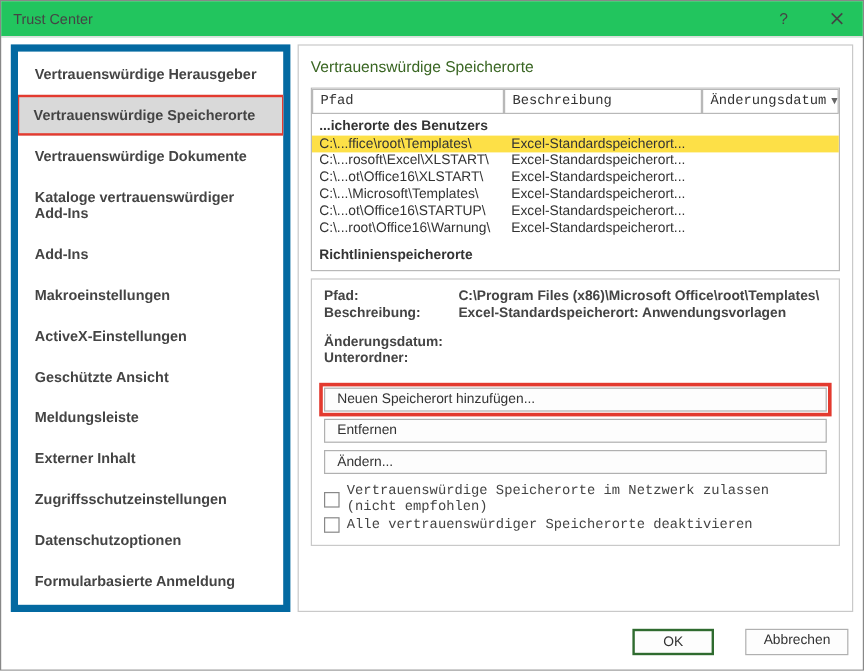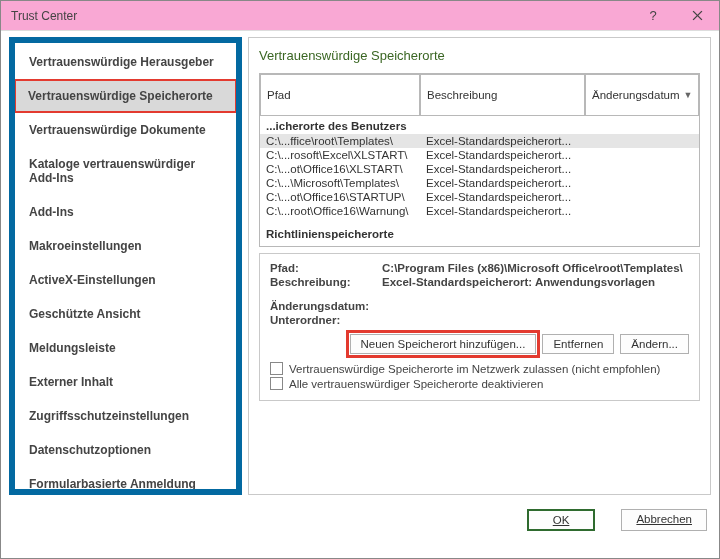--- a/index.html
+++ b/index.html
@@ -17,21 +17,21 @@
     display: flex;
     flex-direction: column;
     background: #fff;
   }
   .titlebar {
     height: 30px;
     display: flex;
     align-items: center;
     padding: 0 0 0 10px;
     border-bottom: 1px solid #ddd;
-    background: #f9a8d4;
+    background: #22c55e;
   }
   .titlebar .title {
     flex: 1;
     font-size: 12px;
     color: #444;
   }
   .titlebar .tbtn {
     width: 44px;
     height: 30px;
     display: flex;
@@ -89,102 +89,104 @@
   .table {
     border: 1px solid #b8b8b8;
     margin-bottom: 6px;
   }
   .thead {
     display: flex;
     background: #fff;
   }
   .th {
     border: 1px solid #b8b8b8;
-    padding: 14px 6px;
+    padding: 3px 6px;
     font-size: 11.5px;
     background: #fff;
     display: flex;
     align-items: center;
     justify-content: space-between;
     overflow: hidden;
     white-space: nowrap;
+    font-family: Liberation Mono, monospace;
   }
   .th .arrow {
     font-size: 9px;
     color: #666;
     margin-left: 4px;
   }
   .tbody {
     padding: 2px 0 4px 0;
   }
   .group-label {
     padding: 2px 6px;
     font-weight: bold;
     font-size: 11.5px;
   }
   .trow {
     display: flex;
     padding: 0 0 0 0;
     font-size: 11.5px;
   }
-  .trow.selected { background: #e5e5e5; }
+  .trow.selected { background: #fde047; }
   .tcell {
     padding: 1px 6px;
     overflow: hidden;
     white-space: nowrap;
     text-overflow: clip;
   }
   .details {
     border: 1px solid #c9c9c9;
     padding: 8px 10px 8px 10px;
     font-size: 11.5px;
     position: relative;
   }
   .drow { display: flex; margin-bottom: 2px; font-weight: bold; }
   .dlabel { width: 112px; color: #444; }
   .dval { flex: 1; color: #444; overflow: hidden; white-space: nowrap; }
   .btnrow {
     display: flex;
     gap: 6px;
     justify-content: flex-end;
-    margin-top: 8px;
+    margin-top: 18px;
     margin-bottom: 8px;
+    flex-direction: column;
   }
   .btn {
     border: 1px solid #b0b0b0;
     background: #fdfdfd;
     padding: 3px 10px;
     font-size: 11.5px;
     color: #333;
     cursor: default;
   }
   .btn.hl {
     outline: 3px solid #e33a2f;
     outline-offset: 1px;
   }
   .check {
     display: flex;
     align-items: center;
     gap: 6px;
     font-size: 11.5px;
     margin: 2px 0 2px 0;
     color: #444;
+    font-family: Liberation Mono, monospace;
   }
   .checkbox {
     width: 13px; height: 13px;
     border: 1px solid #888;
     background: #fff;
     flex: 0 0 13px;
   }
   .footer {
     display: flex;
     justify-content: flex-end;
     gap: 8px;
-    padding: 8px 12px 27px 0;
-    text-decoration: underline;
+    padding: 8px 12px 12px 0;
   }
   .footer .btn.ok {
     border: 2px solid #2f6b2f;
     padding: 3px 24px;
   }
   .footer .btn.cancel {
     padding: 3px 14px;
     margin-left: 18px;
   }
 </style>

